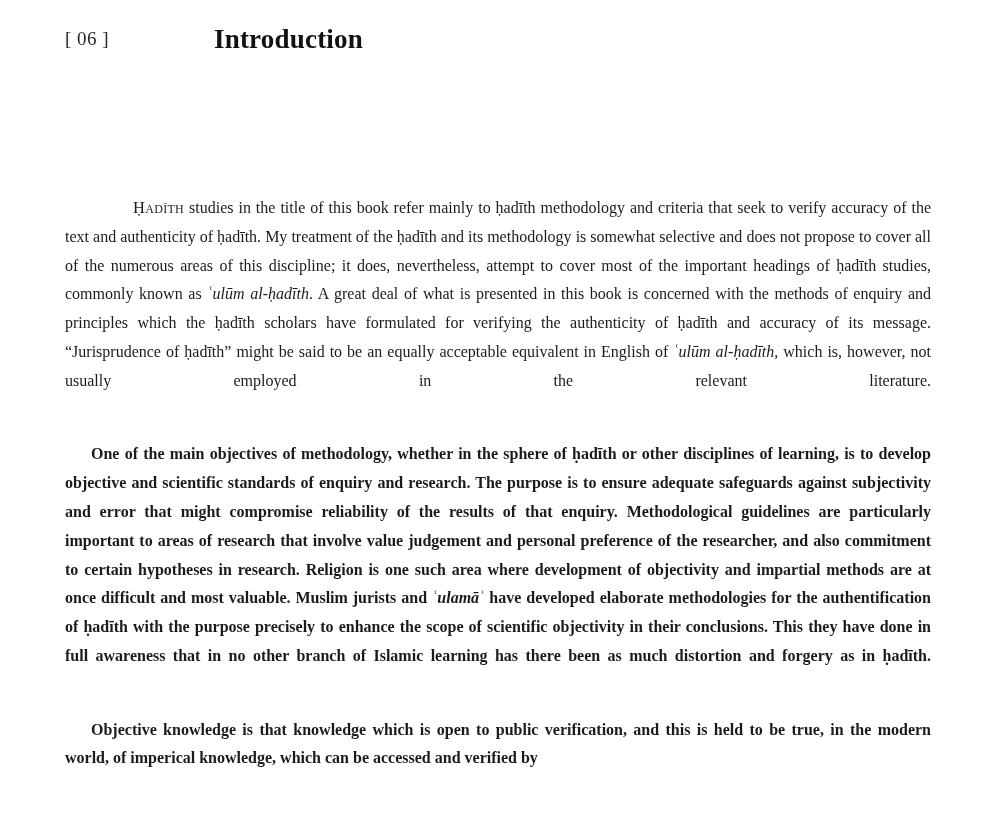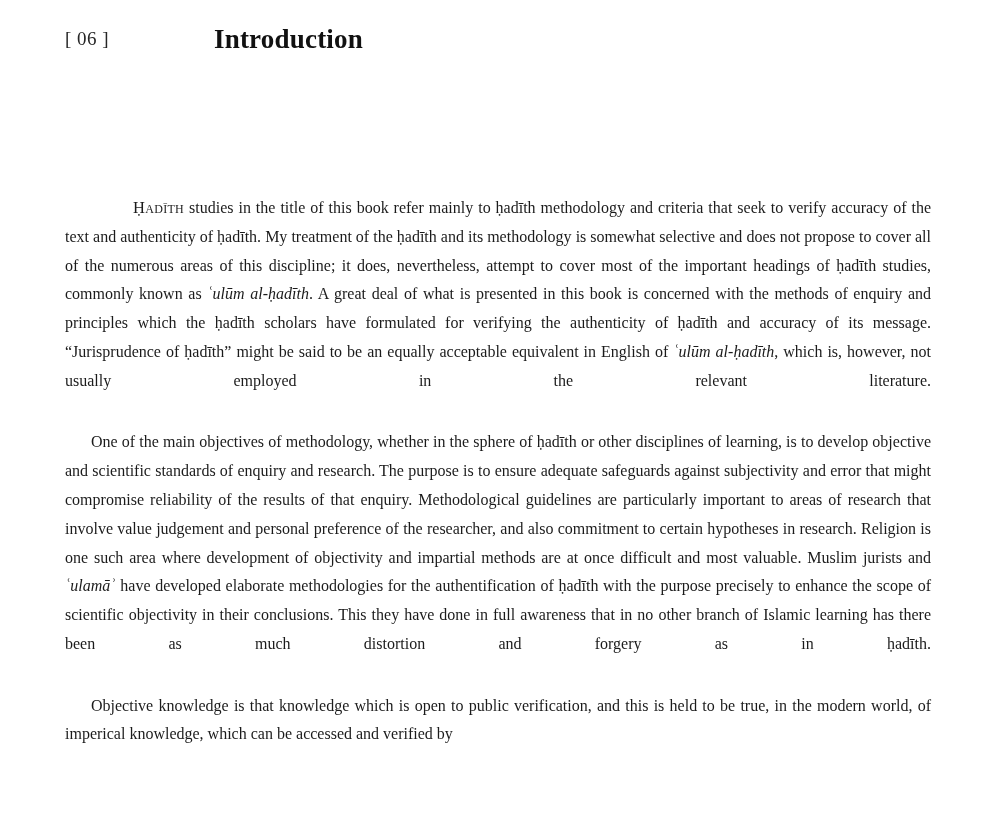--- a/index.html
+++ b/index.html
@@ -56,21 +56,22 @@
   .para {
     margin: 0;
     font-size: 16px;
     line-height: 28.8px;
     text-align: justify;
     text-justify: inter-word;
     color: #1b1b1b;
     hyphens: none;
   }
   .para + .para {
-    margin-top: 4px;
+    margin-top: 16px;
+    font-weight: bold;
   }
   .para-indent-first {
     text-indent: 68px;
   }
   .para-indent {
     text-indent: 26px;
   }
   
   .para::after {
     content: "";

